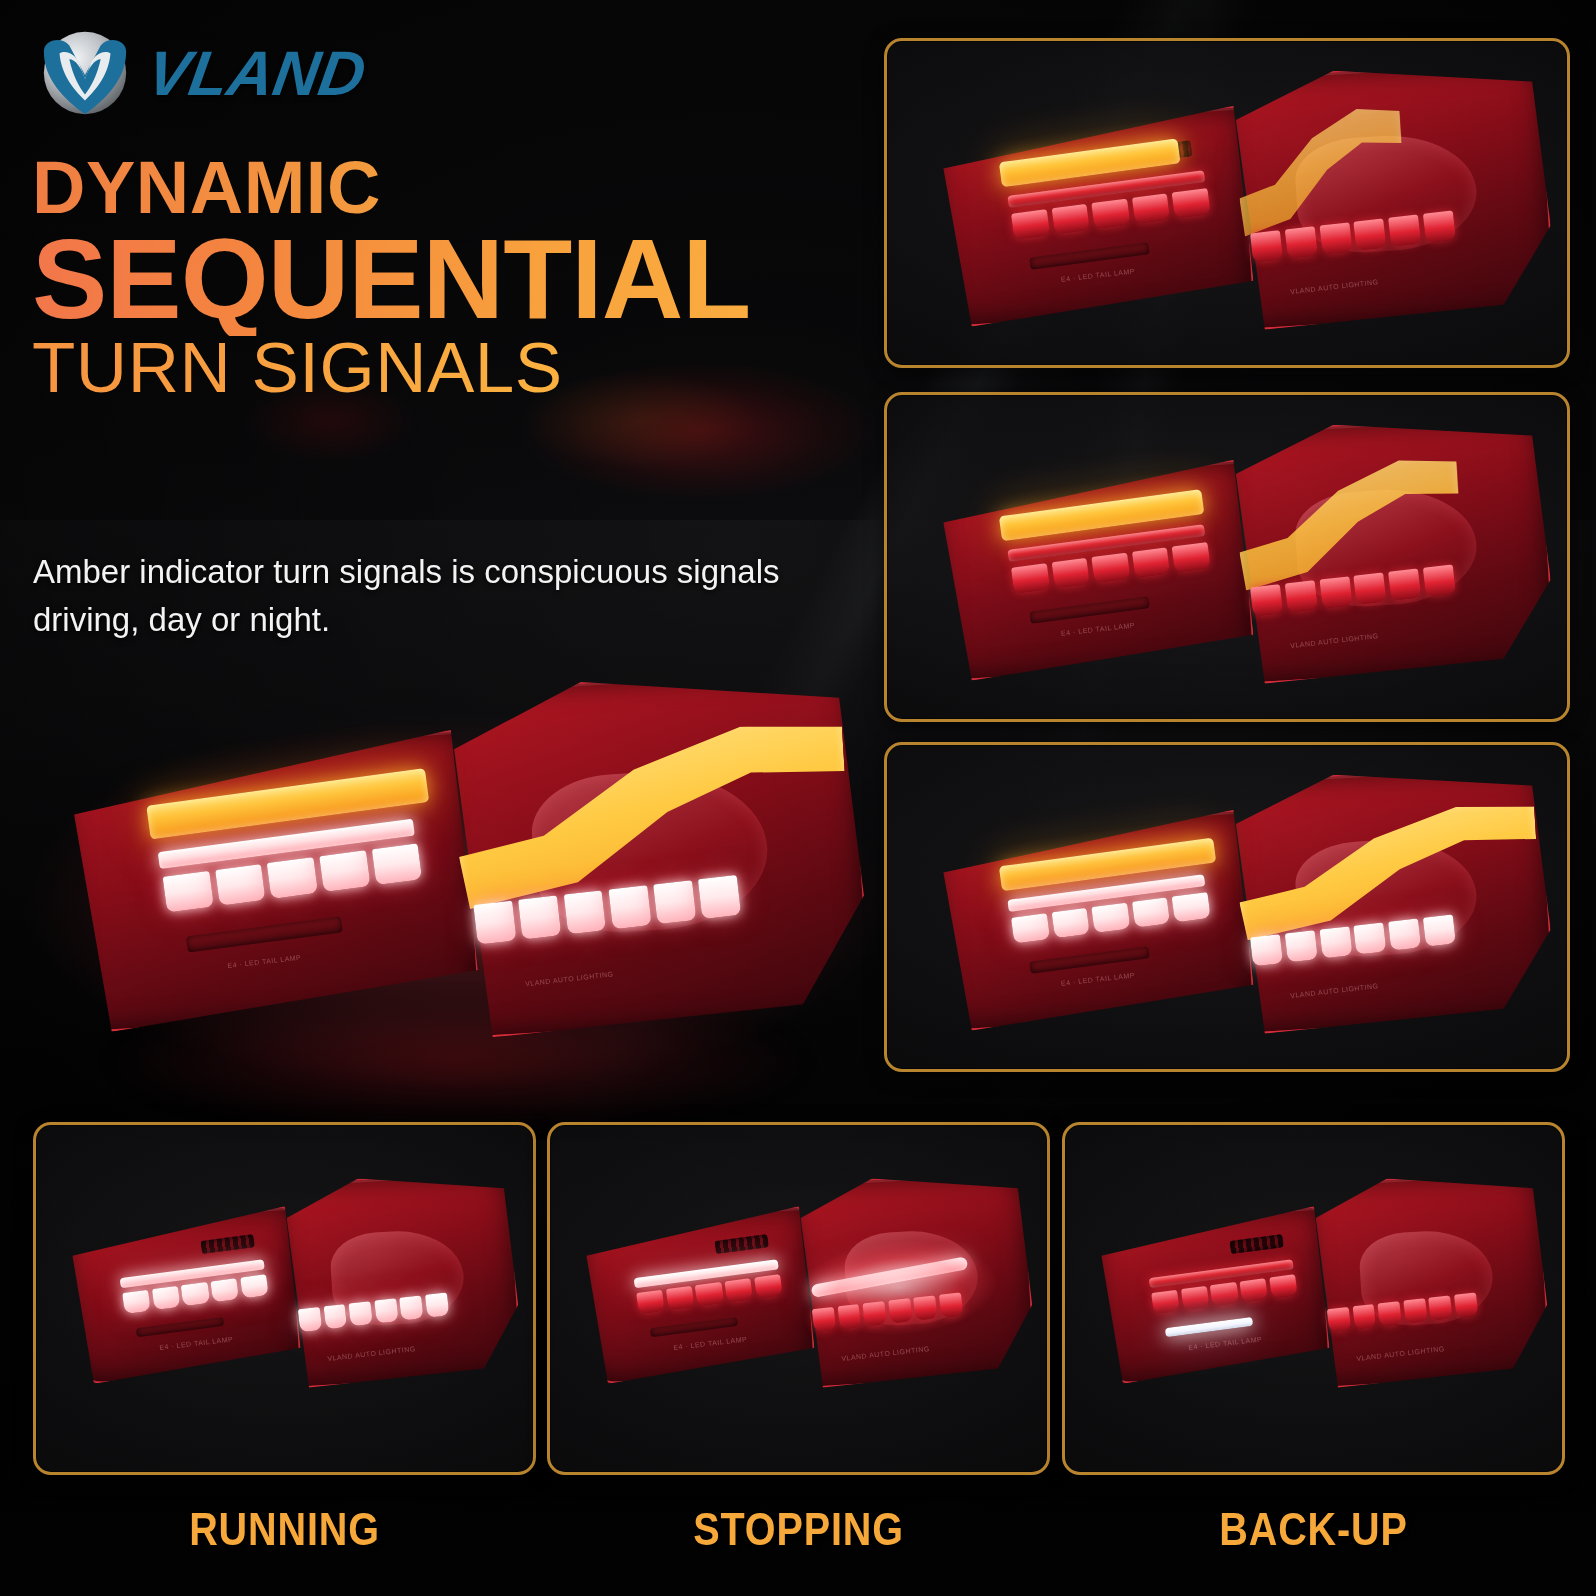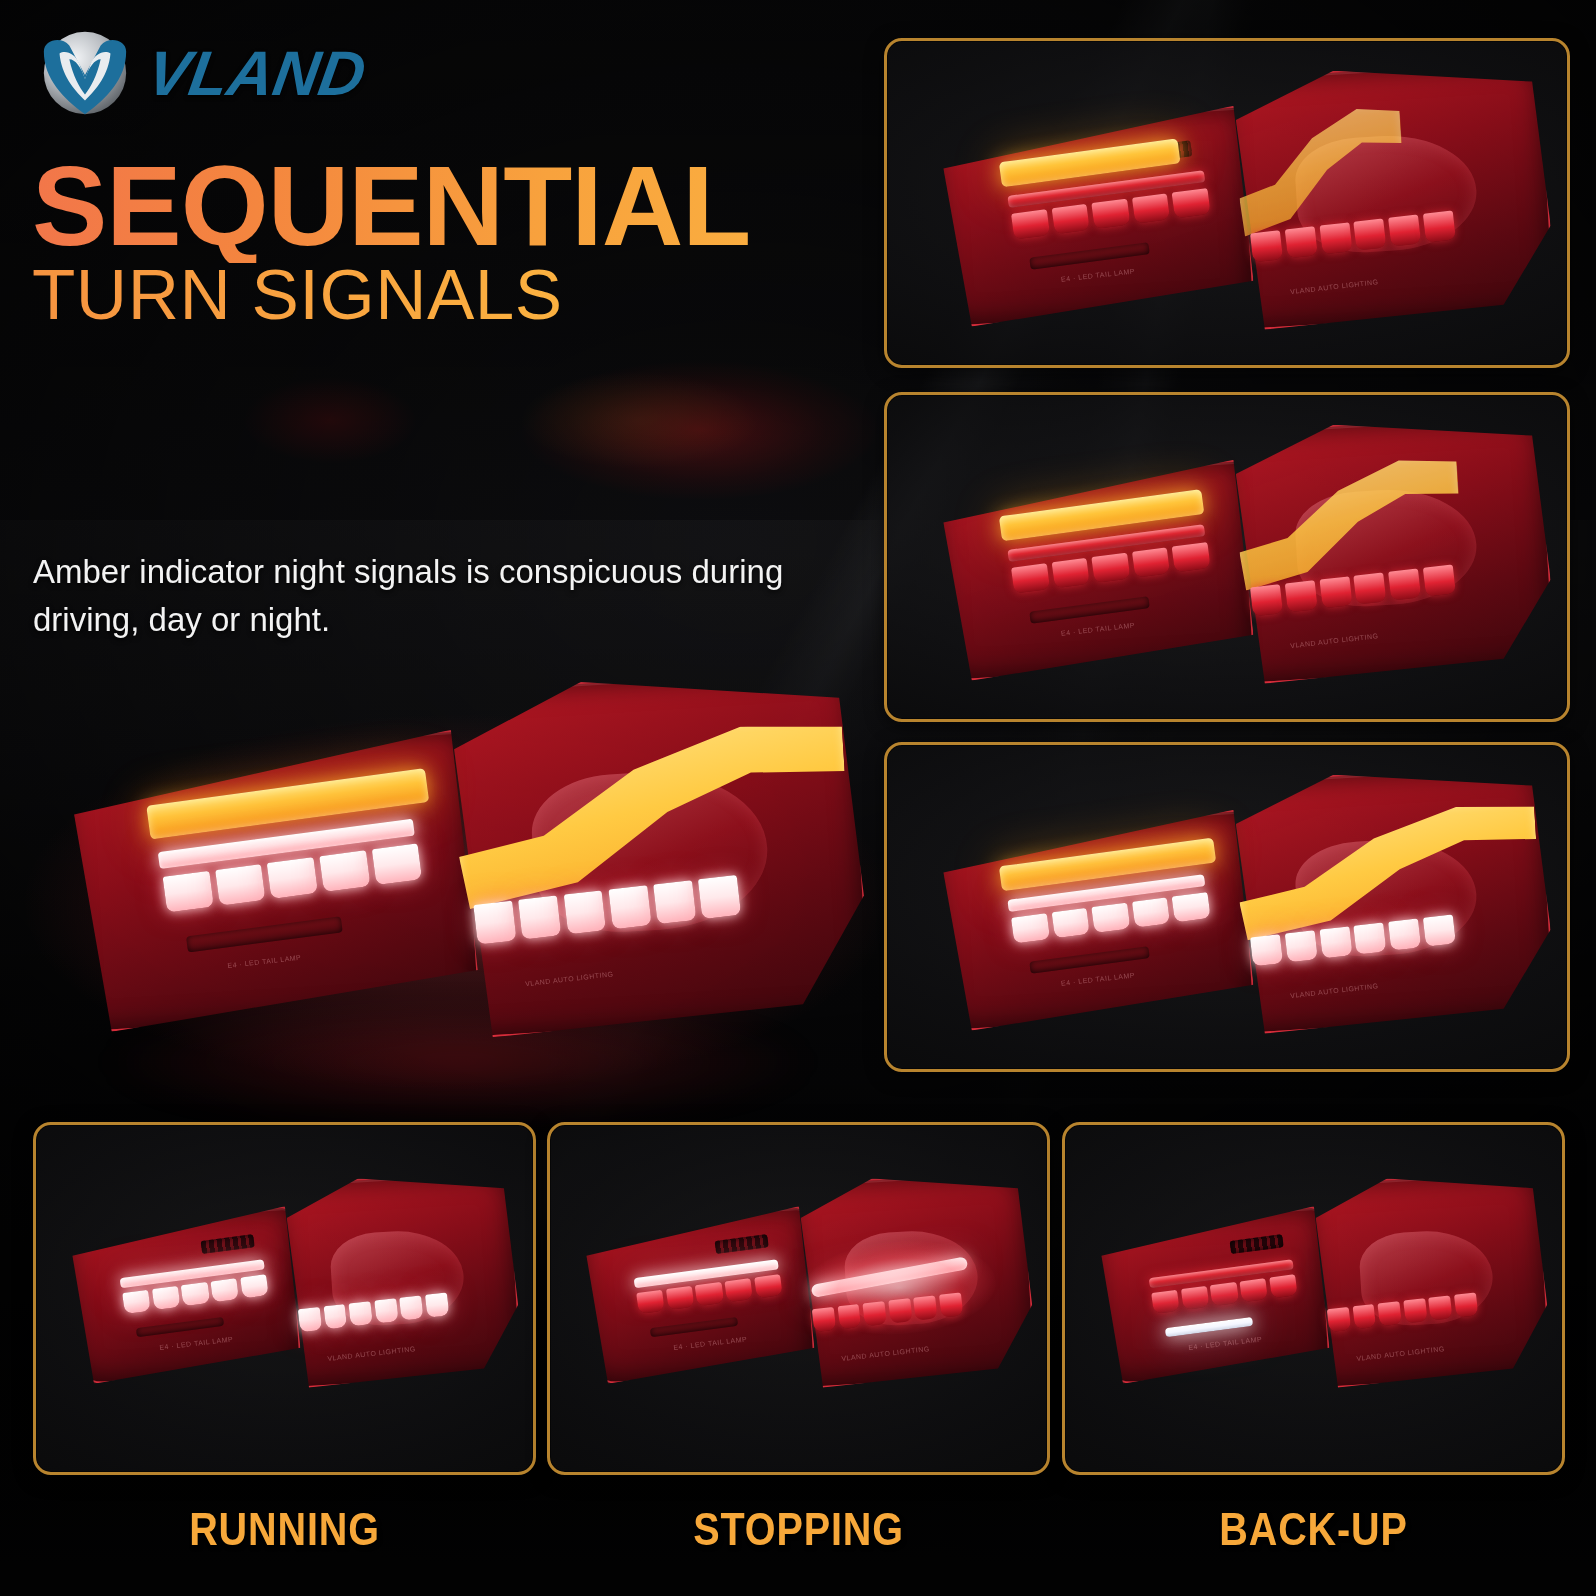--- a/index.html
+++ b/index.html
@@ -255,24 +255,25 @@
         <circle cx="50" cy="50" r="42" fill="url(#sphere)"></circle>
         <path d="M8 28 C 8 16, 26 12, 34 22 L50 52 L66 22 C74 12, 92 16, 92 28 C92 56, 72 76, 50 92 C28 76, 8 56, 8 28 Z" fill="#1d6f9c"></path>
         <path d="M24 30 C30 26, 40 30, 44 40 L50 56 L56 40 C60 30, 70 26, 76 30 C74 52, 62 66, 50 78 C38 66, 26 52, 24 30 Z" fill="#e9ecef"></path>
         <path d="M34 36 C40 36, 46 44, 50 56 C54 44, 60 36, 66 36 C62 54, 56 64, 50 72 C44 64, 38 54, 34 36 Z" fill="#1d6f9c"></path>
       </svg>
     </div>
     <div class="logo-word">VLAND</div>
   </div>
 
   <div class="headline">
+    <div class="hl-line1">DYNAMIC</div>
     <div class="hl-line2">SEQUENTIAL</div>
     <div class="hl-line3">TURN SIGNALS</div>
   </div>
-  <div class="subcopy">Amber indicator night signals is conspicuous during driving, day or night.</div>
+  <div class="subcopy">Amber indicator turn signals is conspicuous signals driving, day or night.</div>
 
   <div id="hero-wrap" style="position:absolute; left:48px; top:672px; width:820px; height:420px;">
     <div class="reflection" style="left:60px; top:330px; width:700px; height:120px;"></div>
     <div class="glow-soft" style="left:-30px; top:40px; width:880px; height:380px;"></div>
     <div class="tl" id="hero-tl" style="left:18px; top:18px; width:780px; height:360px; transform:rotate(-3.5deg);">
         <div class="lens-outer"></div>
         <div class="lens-inner"></div>
         <div class="guide" style="left:60%;top:26%;width:30%;height:44%;"></div>
         <div class="vent" style="left:31%;top:24%;width:12%;height:6%;transform:rotate(-4deg);"></div>
         <div class="amber-l" style="width:36%;"></div>

